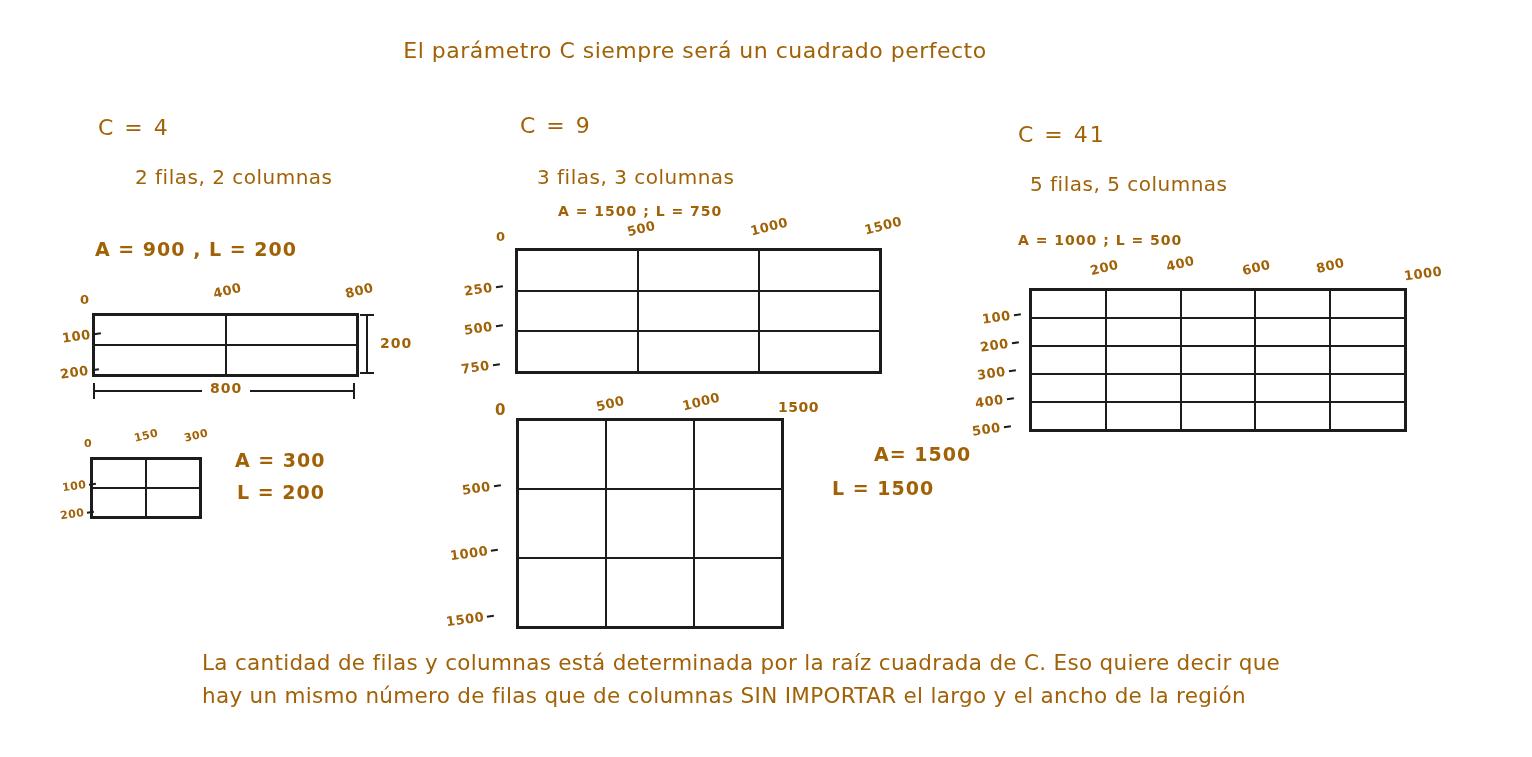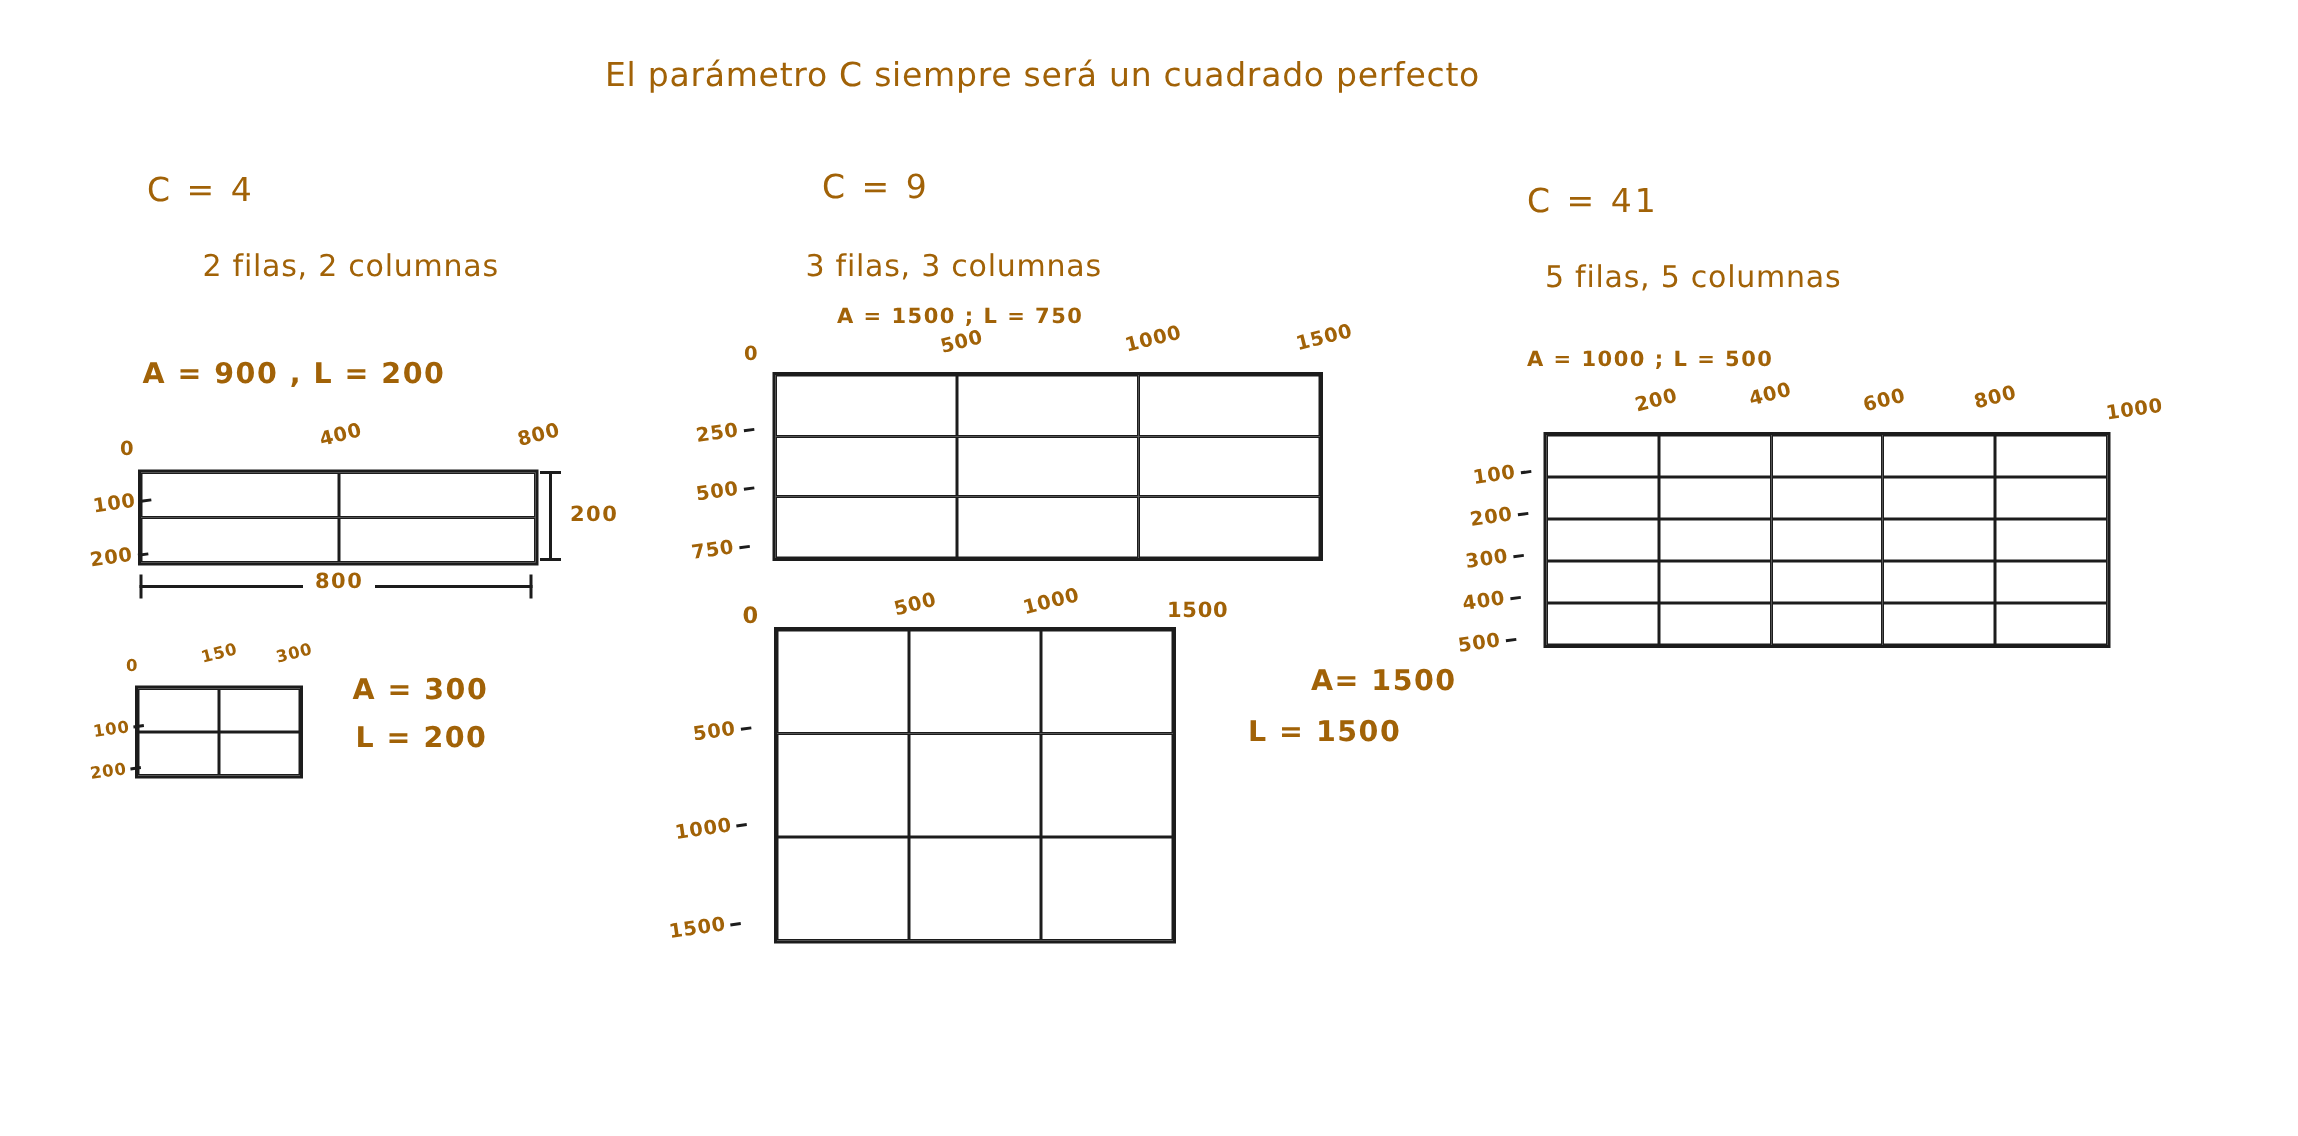--- a/index.html
+++ b/index.html
@@ -69,21 +69,21 @@
       <div class="cell"></div>
     </div>
   <span class="xtick tick-sm" style="left:84px;top:437px;">0</span>
   <span class="xtick tick-sm rot" style="left:134px;top:429px;">150</span>
   <span class="xtick tick-sm rot" style="left:184px;top:429px;">300</span>
   <span class="ytick tick-sm rot-sm" style="left:62px;top:479px;">100</span>
   <span class="ytick tick-sm rot-sm" style="left:60px;top:507px;">200</span>
   <div class="abs params" style="left:235px;top:449px;">A = 300</div>
   <div class="abs params" style="left:237px;top:481px;">L = 200</div>
 
-  <div class="abs chead" style="left:520px;top:113px;margin-left:28px;">C = 9</div>
+  <div class="abs chead" style="left:520px;top:113px;">C = 9</div>
   <div class="abs csub" style="left:537px;top:165px;">3 filas, 3 columnas</div>
   <div class="abs params-sm" style="left:558px;top:203px;">A = 1500 ;   L = 750</div>
 
   <div class="hgrid" style="left: 515px; top: 248px; width: 363px; height: 122px; grid-template-columns: repeat(3, 1fr); grid-template-rows: repeat(3, 1fr);">
       <div class="cell"></div>
       <div class="cell"></div>
       <div class="cell"></div>
       <div class="cell"></div>
       <div class="cell"></div>
       <div class="cell"></div>
@@ -155,14 +155,18 @@
   <span class="xtick rot" style="left:1166px;top:256px;">400</span>
   <span class="xtick rot" style="left:1242px;top:260px;">600</span>
   <span class="xtick rot" style="left:1316px;top:258px;">800</span>
   <span class="xtick rot-sm" style="left:1404px;top:266px;">1000</span>
   <span class="ytick rot-sm" style="left:982px;top:309px;">100</span>
   <span class="ytick rot-sm" style="left:980px;top:337px;">200</span>
   <span class="ytick rot-sm" style="left:977px;top:365px;">300</span>
   <span class="ytick rot-sm" style="left:975px;top:393px;">400</span>
   <span class="ytick rot-sm" style="left:972px;top:421px;">500</span>
 
+  <div class="abs footer" style="left:202px;top:646px;">
+    <div>La cantidad de filas y columnas está determinada por la raíz cuadrada de C. Eso quiere decir que</div>
+    <div>hay un mismo número de filas que de columnas SIN IMPORTAR el largo y el ancho de la región</div>
+  </div>
 
 </div>
 
 </body></html>

